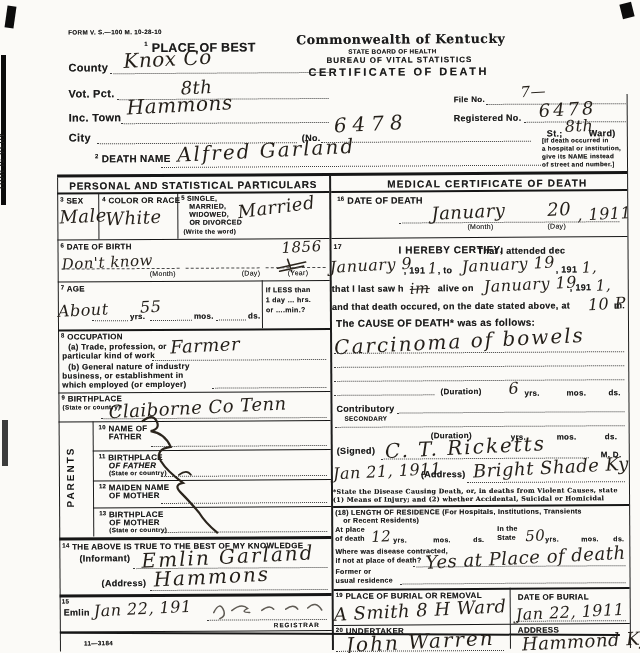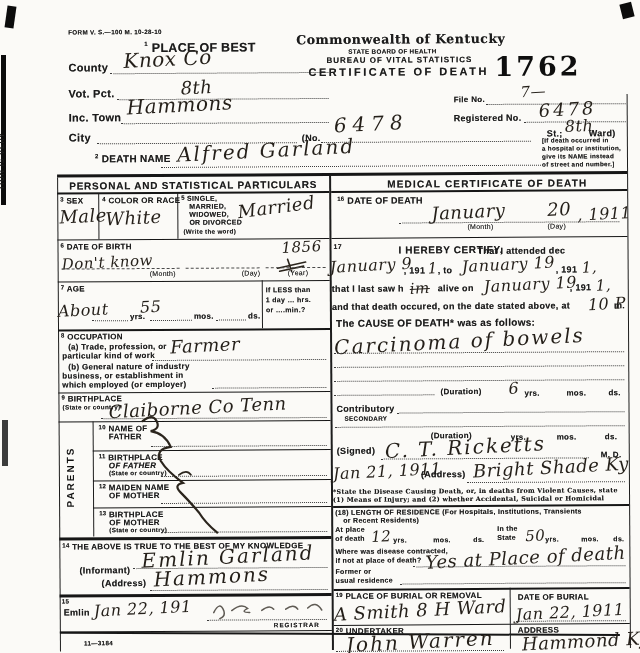--- a/index.html
+++ b/index.html
@@ -69,21 +69,20 @@
     <div class="hw h20" style="left:335px;top:112px;letter-spacing:6px;">6478</div>
     <div class="pl f9" style="left:548px;top:130px;">St.;</div>
     <div class="hw h16" style="left:566px;top:118px;">8th</div>
     <div class="pl f9" style="left:590px;top:130px;">Ward)</div>
 
     <div class="pl f12 gothic" style="left:298px;top:32px;letter-spacing:.5px;">Commonwealth of Kentucky</div>
     <div class="pl f6" style="left:350px;top:48px;">STATE BOARD OF HEALTH</div>
     <div class="pl f8" style="left:328px;top:56px;letter-spacing:1px;">BUREAU OF VITAL STATISTICS</div>
     <div class="pl f11" style="left:310px;top:66px;letter-spacing:2.5px;">CERTIFICATE OF DEATH</div>
 
-    <div class="stamp" style="left:496px;top:52px;">1762</div>
     <div class="hw h15" style="left:522px;top:84px;">7—</div>
     <div class="pl f8" style="left:455px;top:96px;">File No.</div>
     <div class="dots" style="left:487px;top:104px;width:140px;"></div>
     <div class="pl f9" style="left:455px;top:114px;">Registered No.</div>
     <div class="hw h18" style="left:540px;top:100px;letter-spacing:3px;">6478</div>
     <div class="dots" style="left:525px;top:122px;width:102px;"></div>
     <div class="pl f6" style="left:543px;top:138px;">[If death occurred in</div>
     <div class="pl f6" style="left:543px;top:146px;">a hospital or institution,</div>
     <div class="pl f6" style="left:543px;top:154px;">give its NAME instead</div>
     <div class="pl f6" style="left:543px;top:162px;">of street and number.]</div>
@@ -187,21 +186,21 @@
     <div class="dots" style="left:160px;top:530px;width:166px;"></div>
 
     <svg class="scrawl" style="left:120px;top:412px;" width="150" height="126" viewBox="0 0 150 126">
       <path d="M22,8 q10,-8 14,0 q4,8 -6,10 q14,2 20,16 q-16,2 -10,14 q6,10 22,22 q-10,2 -2,10 q8,8 18,20 q6,10 18,20" stroke-width="2.2"></path>
       <path d="M58,62 q8,-6 12,0" stroke-width="1.8"></path>
     </svg>
 
     <div class="hline" style="left:58px;top:536px;width:272px;height:3px;"></div>
 
     <div class="pl f8" style="left:61px;top:541px;"><span class="sup">14</span> <span>THE ABOVE IS TRUE TO THE BEST OF MY KNOWLEDGE</span></div>
-    <div class="pl f9" style="left:78px;top:564px;">(Informant)</div>
+    <div class="pl f9" style="left:78px;top:552px;">(Informant)</div>
     <div class="hw h20" style="left:140px;top:544px;letter-spacing:2px;">Emlin Garland</div>
     <div class="dots" style="left:132px;top:566px;width:194px;"></div>
     <div class="pl f9" style="left:100px;top:577px;">(Address)</div>
     <div class="hw h20" style="left:152px;top:564px;letter-spacing:2px;">Hammons</div>
     <div class="dots" style="left:148px;top:588px;width:178px;"></div>
 
     <div class="hline" style="left:58px;top:593px;width:272px;height:3px;"></div>
 
     <div class="pl f6" style="left:60px;top:596px;">15</div>
     <div class="pl f9" style="left:62px;top:606px;">Emlin</div>

